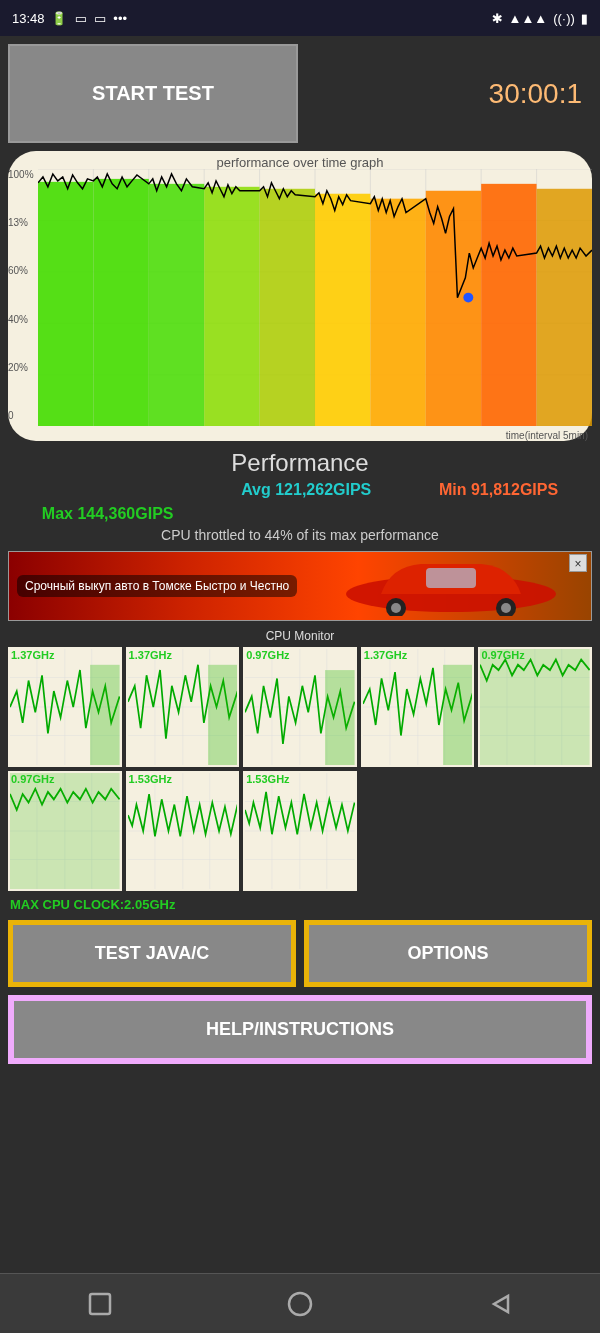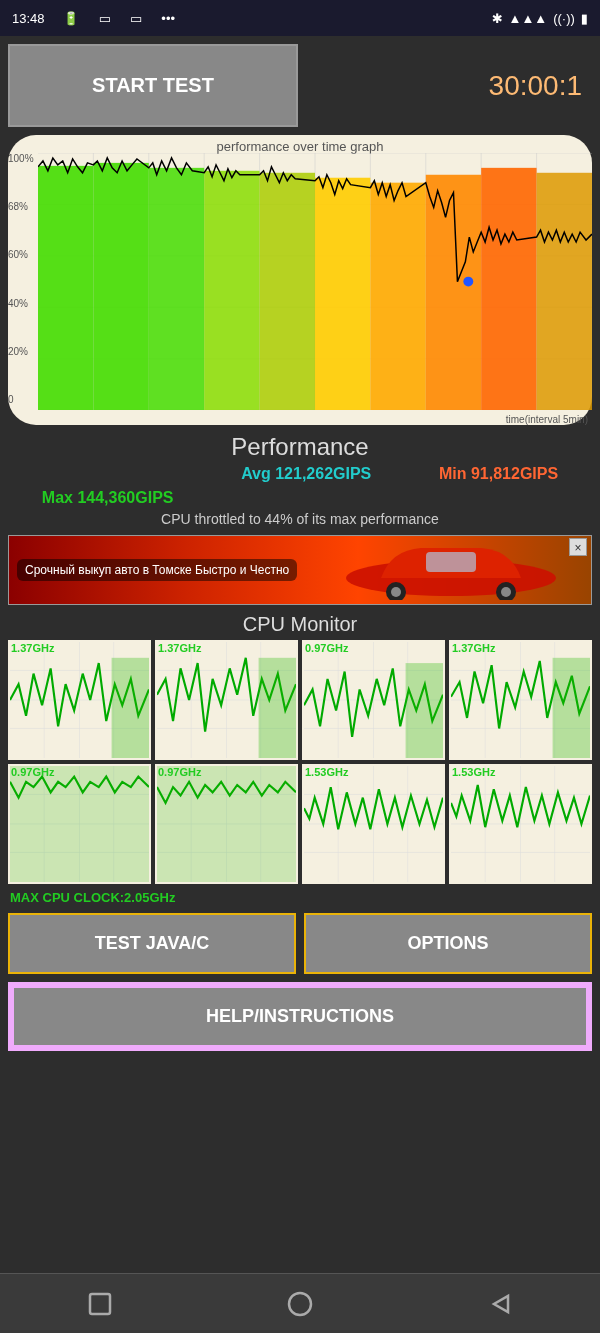--- a/index.html
+++ b/index.html
@@ -16,41 +16,41 @@
     .status-bar {
       background: #1a1a2e;
       height: 36px;
       display: flex;
       align-items: center;
       justify-content: space-between;
       padding: 0 12px;
       font-size: 13px;
       color: #fff;
     }
-    .status-left { display: flex; align-items: center; gap: 19px; }
+    .status-left { display: flex; align-items: center; gap: 7px; }
     .status-right { display: flex; align-items: center; gap: 6px; }
 
     
     .main-content {
       padding: 8px;
       background: #2d2d2d;
     }
 
     
     .top-bar {
       display: flex;
       align-items: center;
       justify-content: space-between;
       margin-bottom: 8px;
     }
     .start-test-btn {
       background: #888;
       color: #fff;
       border: 2px solid #999;
-      padding: 28px 40px;
+      padding: 36px 40px;
       font-size: 20px;
       font-weight: bold;
       cursor: pointer;
       width: 290px;
       text-align: center;
     }
     .timer-display {
       font-size: 28px;
       color: #fdba74;
       text-align: right;
@@ -169,27 +169,27 @@
       color: #fff;
       padding: 4px 8px;
       font-size: 12px;
       border-radius: 6px;
       max-width: 320px;
     }
 
     
     .cpu-monitor-title {
       text-align: center;
-      font-size: 20px;
+      font-size: 12px;
       color: #ddd;
       margin-bottom: 4px;
     }
     .cpu-grid {
       display: grid;
-      grid-template-columns: repeat(4, 1fr);
+      grid-template-columns: repeat(5, 1fr);
       gap: 4px;
       margin-bottom: 6px;
     }
     .cpu-cell {
       background: #f5f0e0;
       position: relative;
       height: 120px;
       padding: 2px;
     }
     .cpu-freq {
@@ -216,21 +216,21 @@
     
     .btn-row {
       display: flex;
       gap: 8px;
       margin-bottom: 8px;
     }
     .btn-gray {
       flex: 1;
       background: #888;
       color: #fff;
-      border: 2px solid #eab308;
+      border: 5px solid #eab308;
       padding: 18px 10px;
       font-size: 18px;
       font-weight: bold;
       cursor: pointer;
       text-align: center;
     }
     .btn-help {
       width: 100%;
       background: #888;
       color: #fff;
@@ -296,21 +296,21 @@
   </div>
 
   
   <div class="chart-container">
     <div class="chart-title">performance over time graph</div>
     <div class="chart-y-labels">
       <span>0</span>
       <span>20%</span>
       <span>40%</span>
       <span>60%</span>
-      <span>68%</span>
+      <span>13%</span>
       <span>100%</span>
     </div>
     <svg class="chart-canvas" viewBox="0 0 560 260" preserveAspectRatio="none">
 
       <line x1="0" y1="0" x2="560" y2="0" stroke="#ccc" stroke-width="0.5"></line>
       <line x1="0" y1="52" x2="560" y2="52" stroke="#ccc" stroke-width="0.5"></line>
       <line x1="0" y1="104" x2="560" y2="104" stroke="#ccc" stroke-width="0.5"></line>
       <line x1="0" y1="156" x2="560" y2="156" stroke="#ccc" stroke-width="0.5"></line>
       <line x1="0" y1="208" x2="560" y2="208" stroke="#ccc" stroke-width="0.5"></line>
       <line x1="0" y1="260" x2="560" y2="260" stroke="#ccc" stroke-width="0.5"></line>

